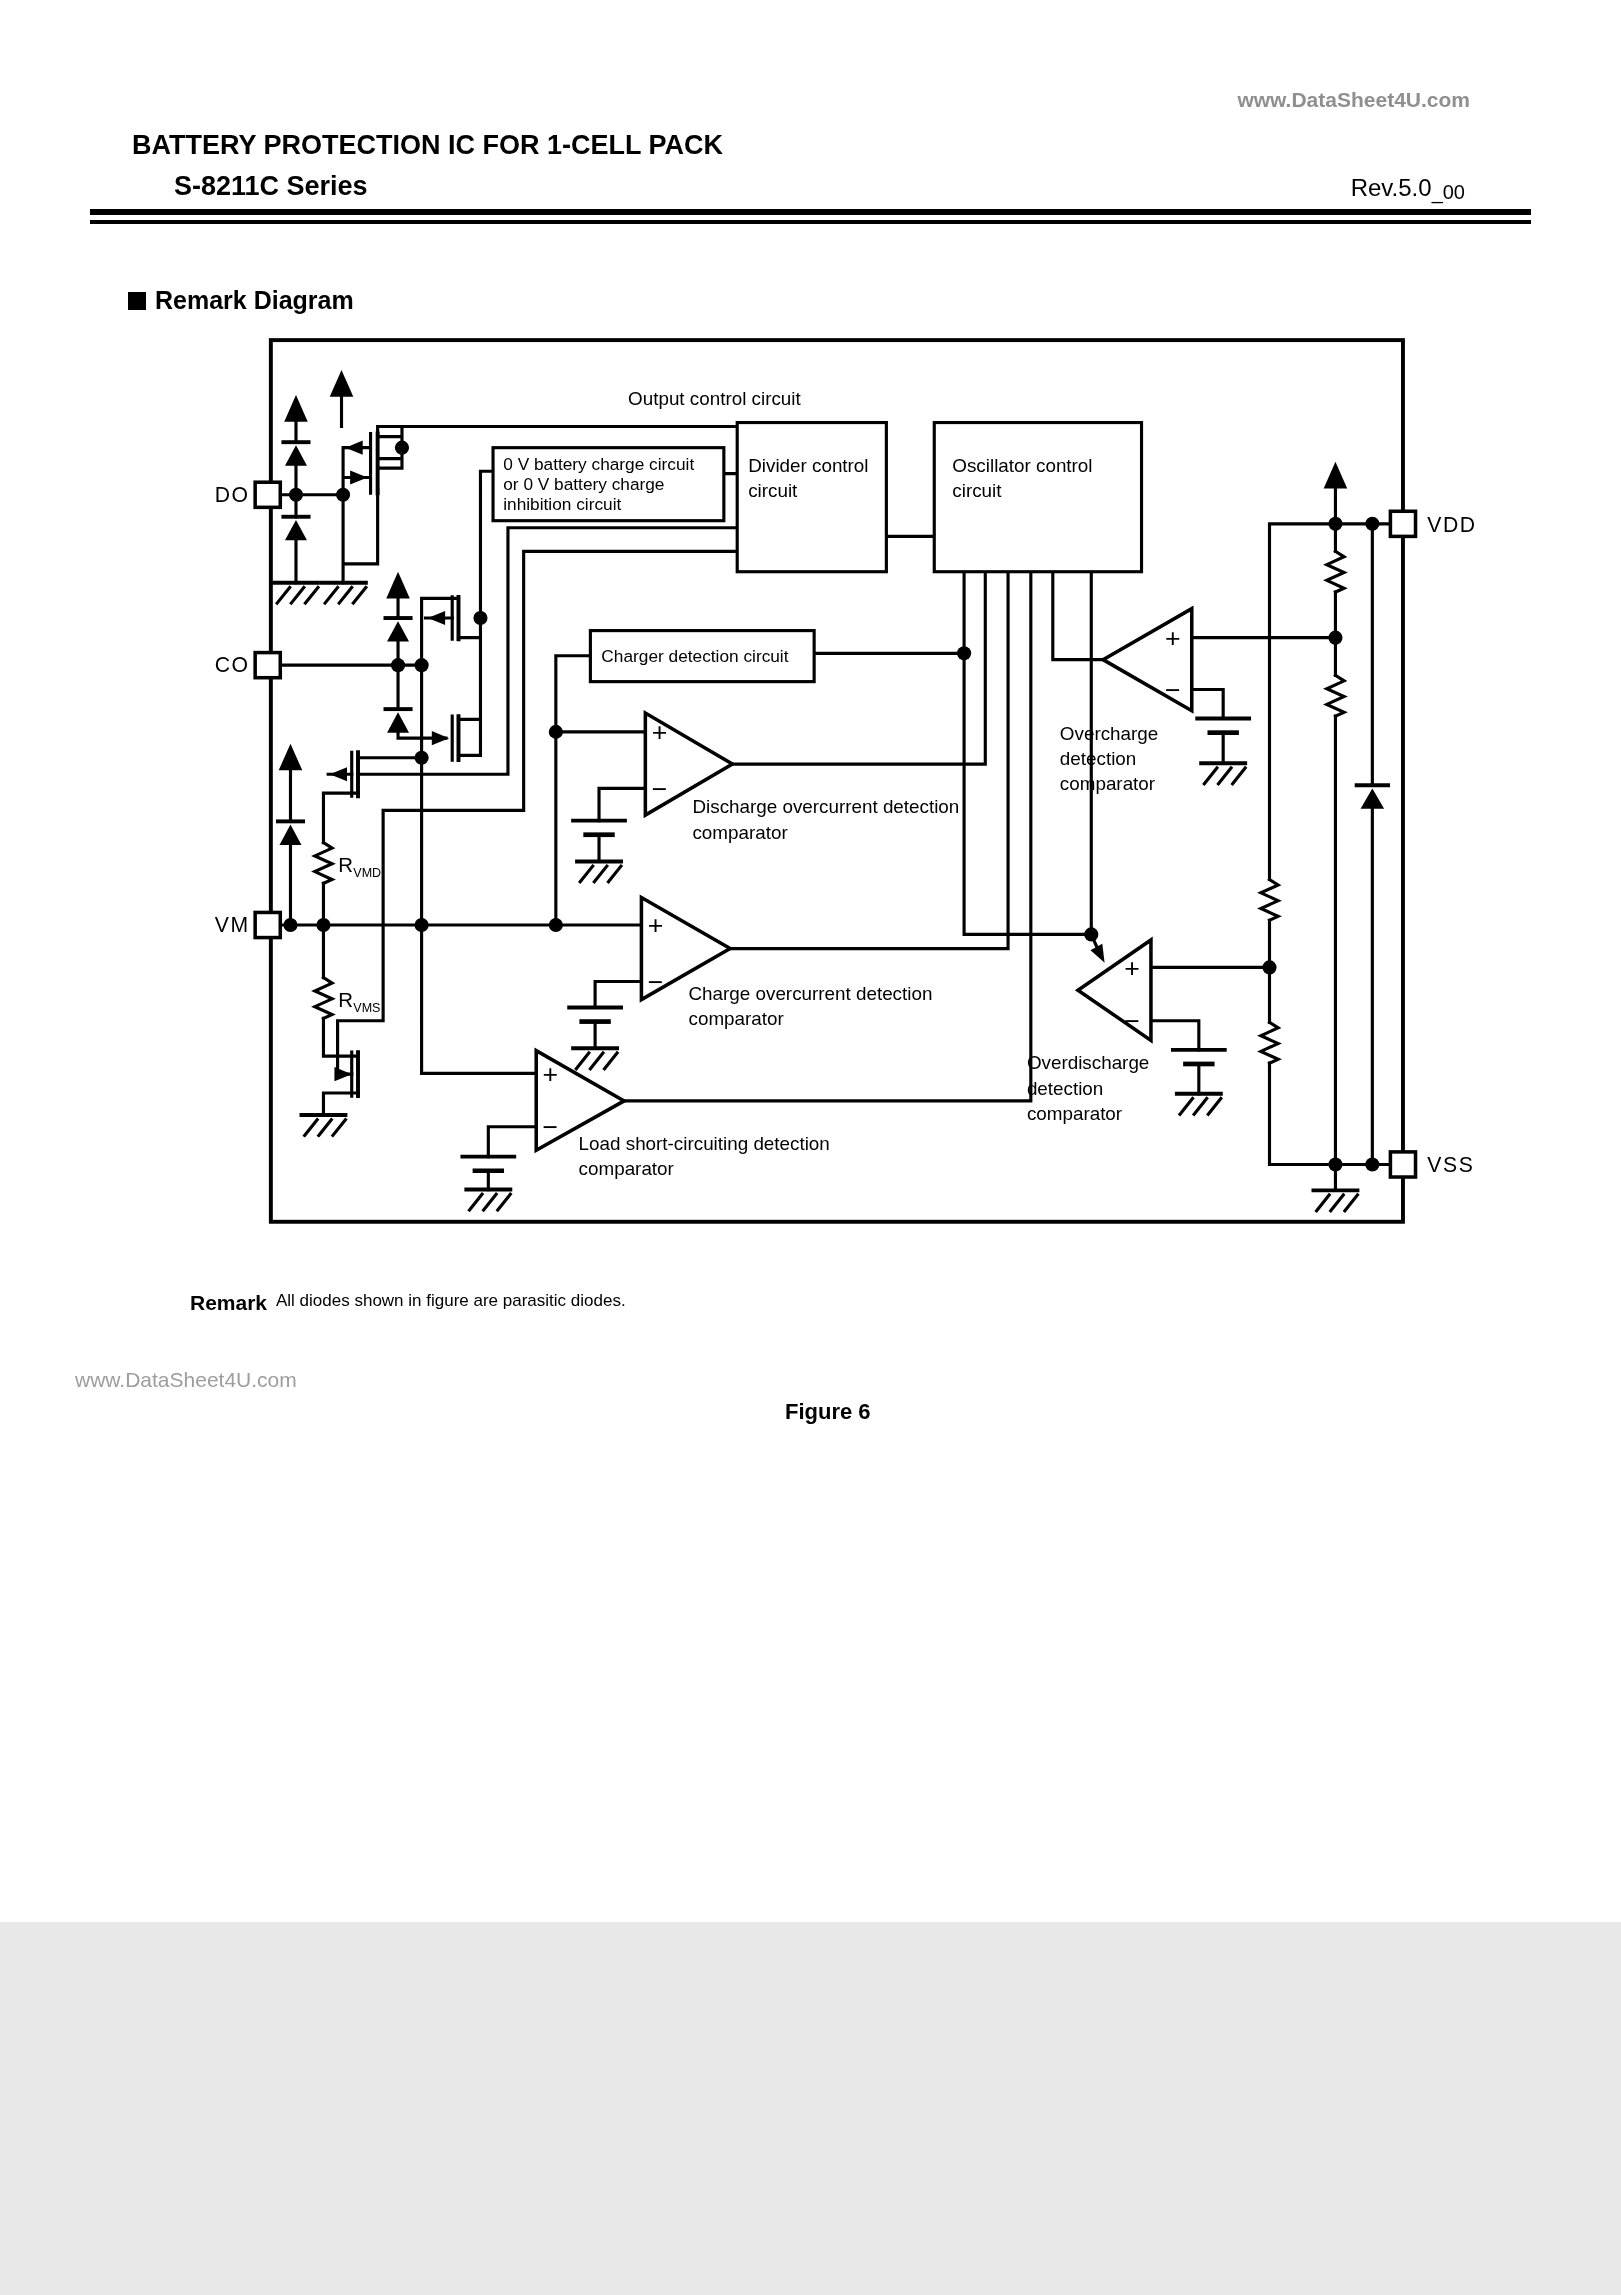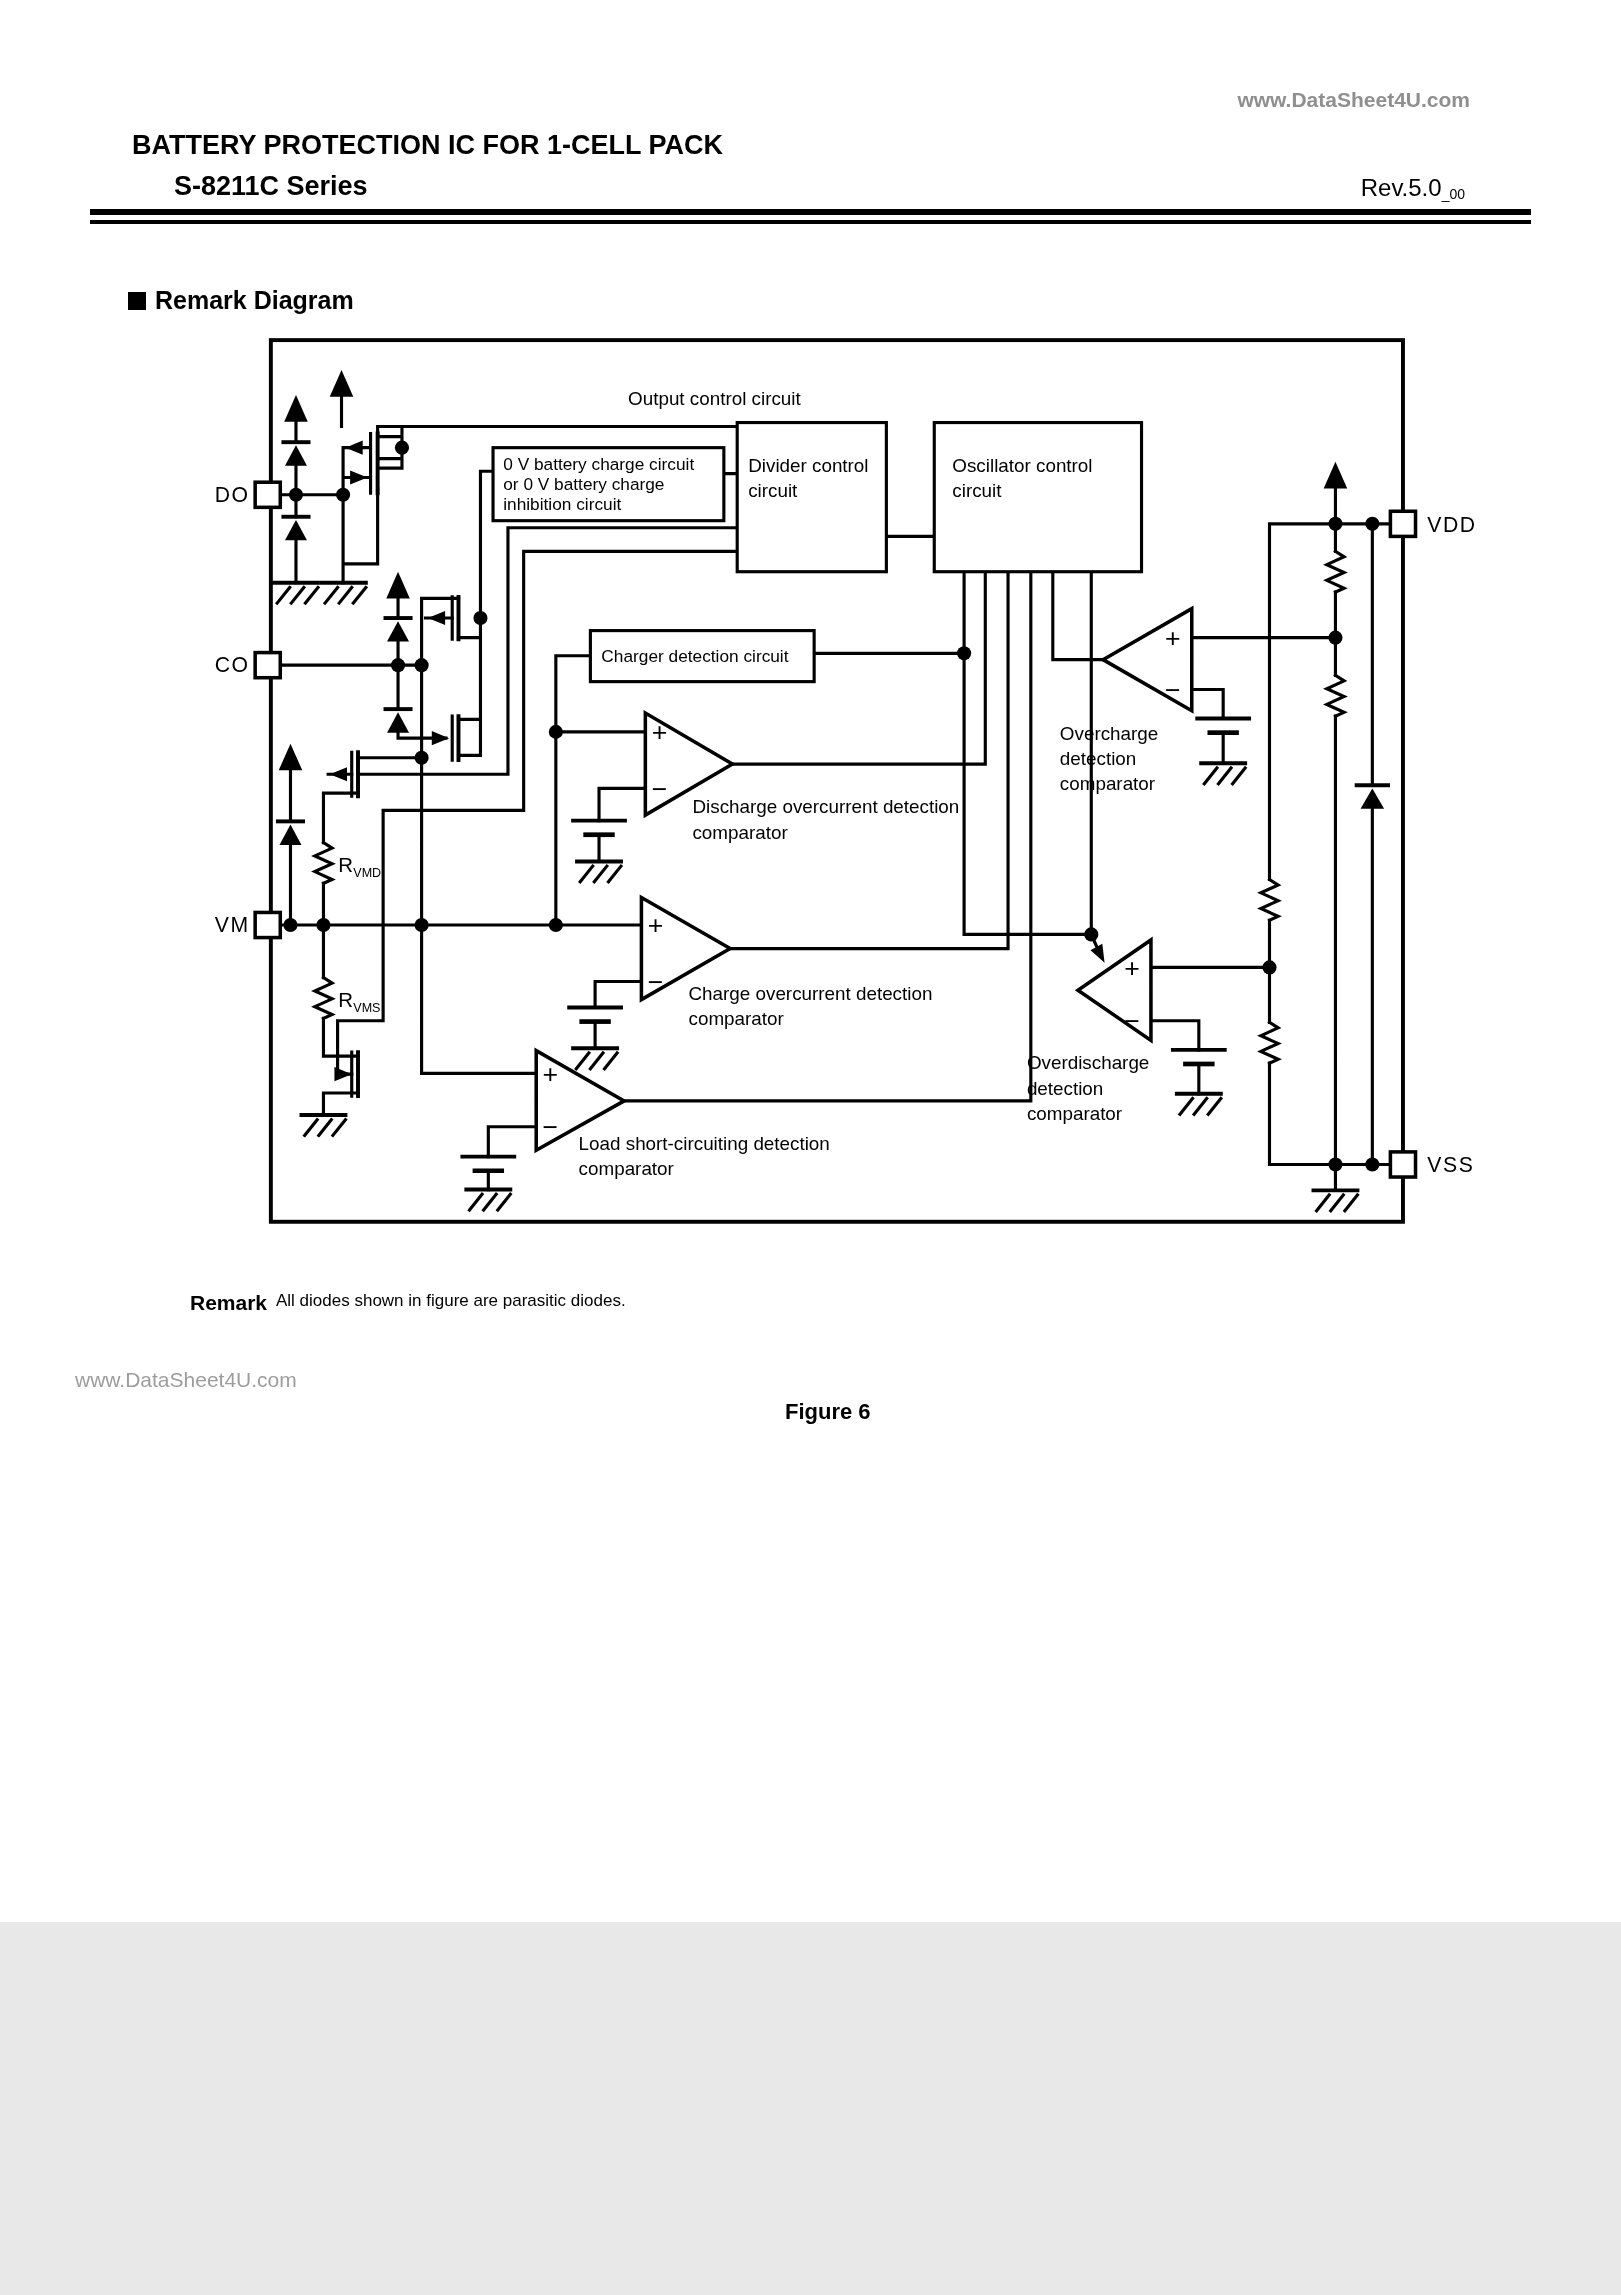--- a/index.html
+++ b/index.html
@@ -2,21 +2,21 @@
 <html style="font-size:12.6px"><head>
 <meta charset="utf-8">
 <style>
   html,body{margin:0;padding:0;background:#e8e8e8;}
   .page{position:relative;width:1622px;height:1922px;background:#ffffff;margin:0 auto;
         font-family:"Liberation Sans",sans-serif;color:#000;overflow:hidden;}
   .t{position:absolute;white-space:nowrap;}
   .wm{color:#8f8f8f;font-weight:bold;}
   .title{font-weight:bold;font-size:27px;}
   .rev{font-size:24px;}
-  .rev .sub{font-size:14px;vertical-align:-3.1px;}
+  .rev .sub{font-size:20px;vertical-align:-3.1px;}
   .rule{position:absolute;background:#000;}
   .bullet{position:absolute;background:#000;}
   .h2{font-weight:bold;font-size:25px;}
   .remark-b{font-weight:bold;font-size:21px;}
   .remark-t{font-size:17px;}
   .fig{font-weight:bold;font-size:22px;}
   .foot{font-size:23px;}
   svg{position:absolute;left:0;top:0;}
   svg text{font-family:"Liberation Sans",sans-serif;fill:#000;}
   .w{stroke:#000;stroke-width:4;fill:none;stroke-linecap:square;}

